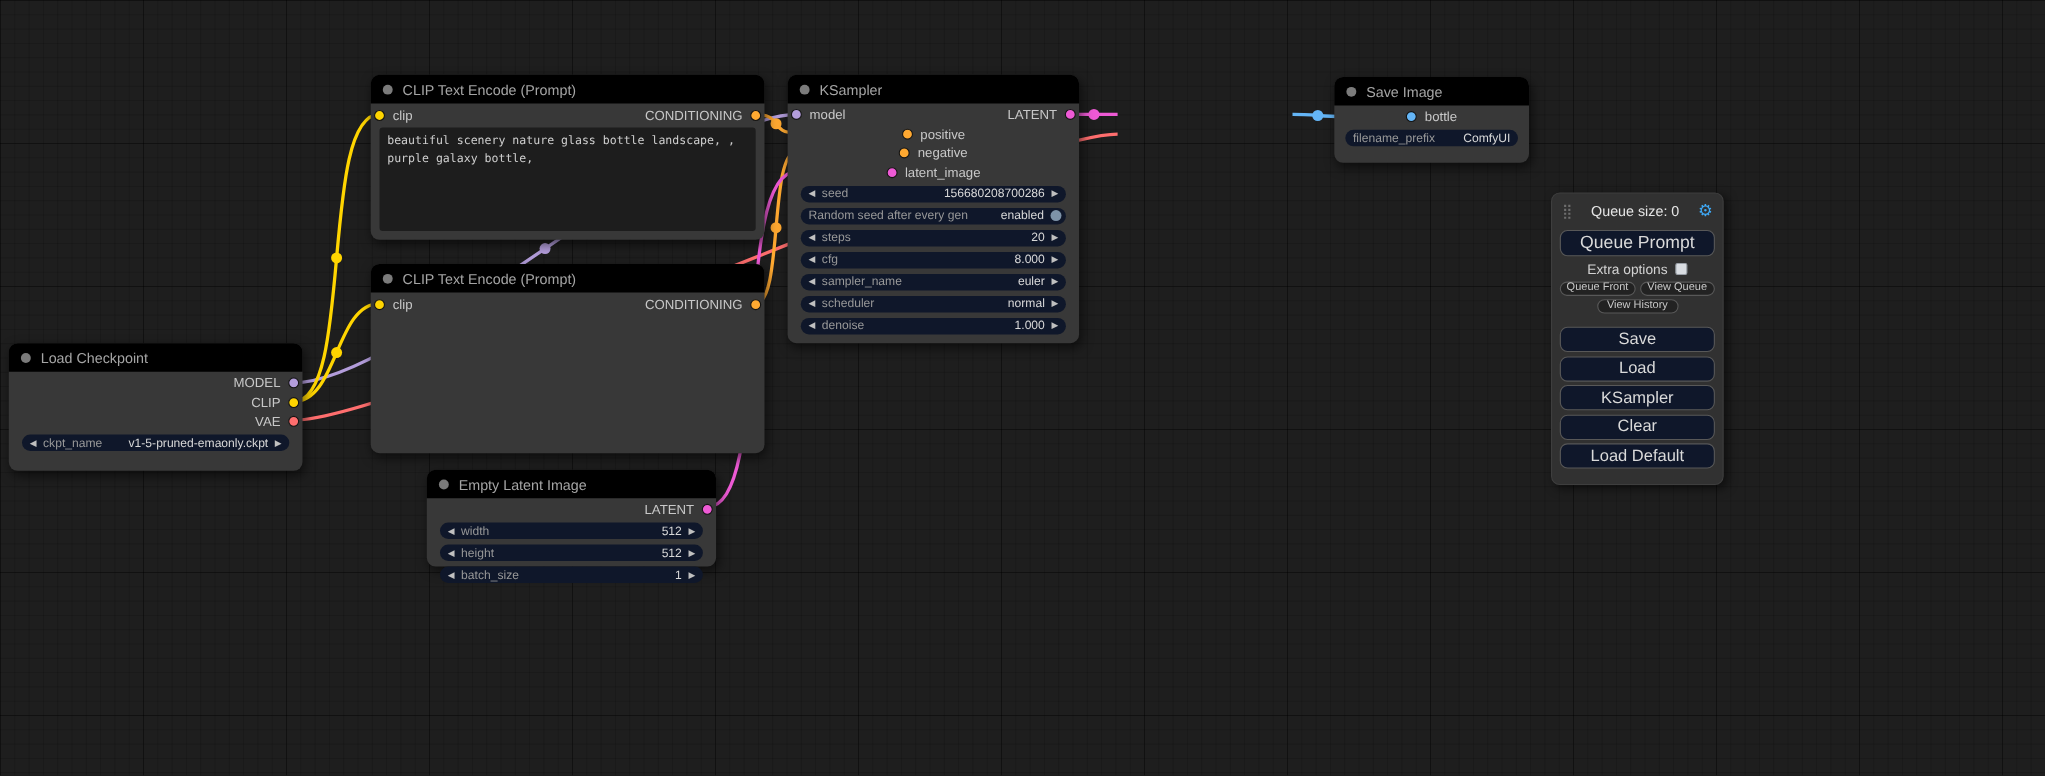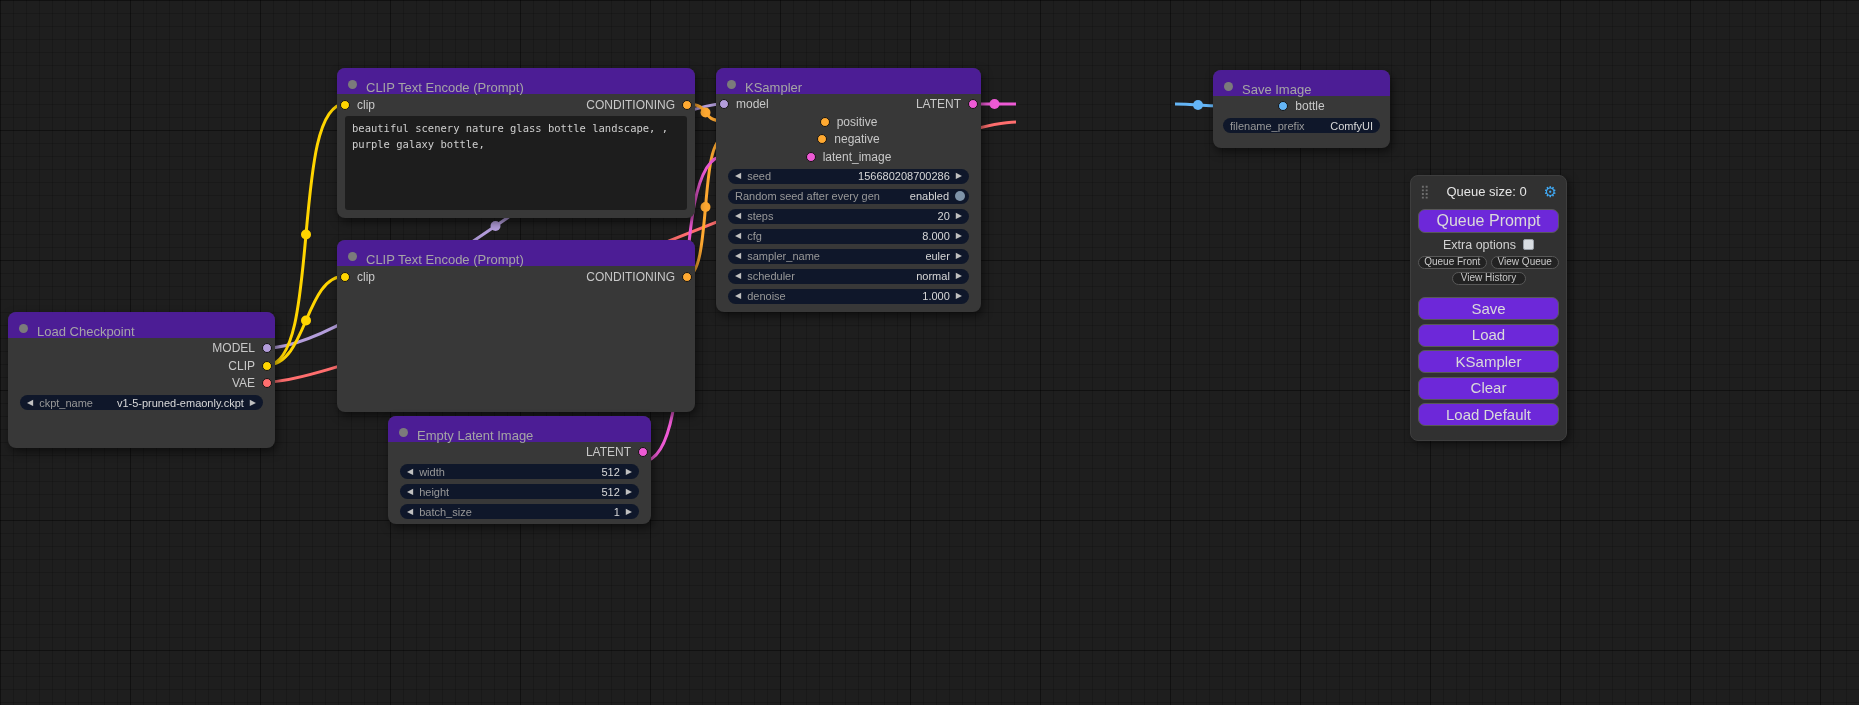--- a/index.html
+++ b/index.html
@@ -12,22 +12,22 @@
       linear-gradient(rgba(0,0,0,.32) 1px, transparent 1px),
       linear-gradient(90deg, rgba(0,0,0,.32) 1px, transparent 1px),
       linear-gradient(rgba(0,0,0,.16) 1px, transparent 1px),
       linear-gradient(90deg, rgba(0,0,0,.16) 1px, transparent 1px);
     background-size:130px 130px,130px 130px,13px 13px,13px 13px;
   }
   #wires{position:absolute;left:0;top:0;z-index:1;pointer-events:none}
 
   .node{position:absolute;background:#383838;border-radius:8px;z-index:2;
         box-shadow:2px 4px 10px rgba(0,0,0,.55);color:#c8c8c8}
-  .ntitle{height:26px;display:flex;align-items:flex-start;gap:9px;padding:12px 11px;
-          background:#4c1d95;border-radius:8px 8px 0 0;color:#a5a5a5;font-size:13px;white-space:nowrap}
+  .ntitle{height:26px;display:flex;align-items:center;gap:9px;padding:12px 11px;
+          background:#000000;border-radius:8px 8px 0 0;color:#a5a5a5;font-size:13px;white-space:nowrap}
   .tdot{width:9px;height:9px;border-radius:50%;background:#7b7b7b;flex:none}
 
   .srows{padding-top:1.5px}
   .srow{display:flex;align-items:center;justify-content:center;height:17.5px;padding:0 3px;font-size:12px}
   .srow.tall{height:19px}
   .sin{display:flex;align-items:center;gap:7px}
   .sout{display:flex;align-items:center;gap:7px;margin-left:auto}
   .pdot{width:10px;height:10px;border-radius:50%;border:1px solid #141414;flex:none}
 
   .widgets{display:flex;flex-direction:column;gap:5px;padding:3px 0}
@@ -42,21 +42,21 @@
          padding:5px 7px;font-family:"DejaVu Sans Mono",monospace;font-size:10.5px;
          line-height:1.5;color:#cfcfcf;white-space:pre-wrap;overflow:hidden}
 
   #menu{position:absolute;left:1410px;top:175px;width:157px;z-index:3;background:#313131;
         border:1px solid #3e3e3e;border-radius:8px;box-shadow:3px 3px 9px rgba(0,0,0,.5);
         padding:6px 0 10px;color:#d6d6d6}
   .mhead{display:flex;align-items:center;padding:2px 9px 6px;gap:5px}
   .drag{color:#6e6e6e;font-size:13px;line-height:1;cursor:grab}
   .qsize{flex:1;text-align:center;font-size:13px;color:#e5e5e5}
   .gear{color:#3fa9f5;font-size:15px;line-height:1;cursor:pointer}
-  .mbtn{display:block;width:141px;margin:3.5px auto;background:#6d28d9;border:1px solid #585858;
+  .mbtn{display:block;width:141px;margin:3.5px auto;background:#0f172a;border:1px solid #585858;
         border-radius:7px;color:#dadada;font-size:15px;height:23px;line-height:20px;text-align:center;
         font-family:"Liberation Sans",sans-serif;cursor:pointer}
   .mbtn.big{font-size:16px;height:24px}
   .extra{display:flex;align-items:center;justify-content:center;gap:7px;margin:5px 0 4px;
          font-size:12.5px;color:#d2d2d2}
   .cbox{width:11px;height:11px;background:#d9dde2;border-radius:2px;border:1px solid #9aa0a8}
   .srowbtns{display:flex;gap:4px;width:141px;margin:0 auto 3px}
   .sbtn{flex:1;background:#222;border:1px solid #585858;border-radius:8px;color:#c9c9c9;
         font-size:10px;height:13px;line-height:10px;text-align:center;
         font-family:"Liberation Sans",sans-serif;cursor:pointer;padding:0}
@@ -83,21 +83,21 @@
     <circle cx="306" cy="234.5" r="5" fill="#ffd500"></circle>
     <circle cx="306" cy="320.5" r="5" fill="#ffd500"></circle>
     <circle cx="641" cy="252" r="5" fill="#ff6e6e"></circle>
     <circle cx="705.5" cy="112.5" r="5" fill="#ffa931"></circle>
     <circle cx="705.5" cy="207" r="5" fill="#ffa931"></circle>
     <circle cx="683.5" cy="308.5" r="5" fill="#ee5ad5"></circle>
     <circle cx="994.5" cy="104" r="5" fill="#ee5ad5"></circle>
     <circle cx="1198" cy="105" r="5" fill="#64b5f6"></circle>
   </svg>
 
-  <div class="node" style="left:8px;top:312px;width:267px;height:136px">
+  <div class="node" style="left:8px;top:312px;width:267px;height:116px">
     <div class="ntitle">
       <span class="tdot"></span>
       <span>Load Checkpoint</span>
     </div>
     <div class="srows">
       <div class="srow">
         <span class="sout">
           <span>MODEL</span>
           <span class="pdot" style="background: rgb(179, 157, 219);"></span>
         </span>
@@ -157,21 +157,21 @@
           <span>clip</span>
         </span>
         <span class="sout">
           <span>CONDITIONING</span>
           <span class="pdot" style="background: rgb(255, 169, 49);"></span>
         </span>
       </div>
     </div>
   </div>
 
-  <div class="node" style="left:388px;top:416px;width:263px;height:108px">
+  <div class="node" style="left:388px;top:427px;width:263px;height:88px">
     <div class="ntitle">
       <span class="tdot"></span>
       <span>Empty Latent Image</span>
     </div>
     <div class="srows">
       <div class="srow">
         <span class="sout">
           <span>LATENT</span>
           <span class="pdot" style="background: rgb(238, 90, 213);"></span>
         </span>

